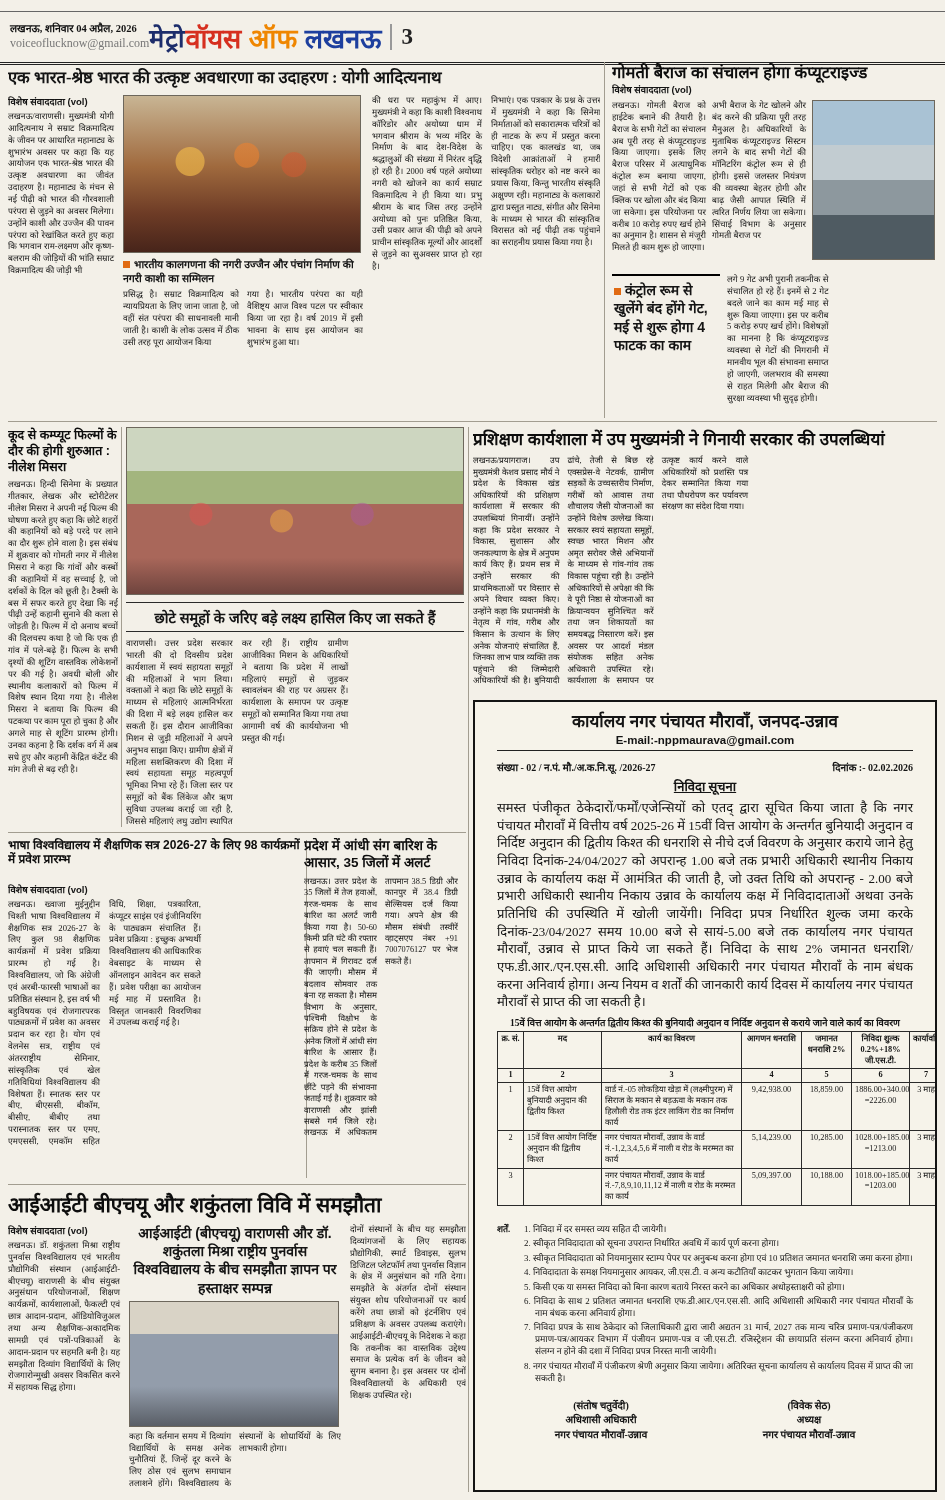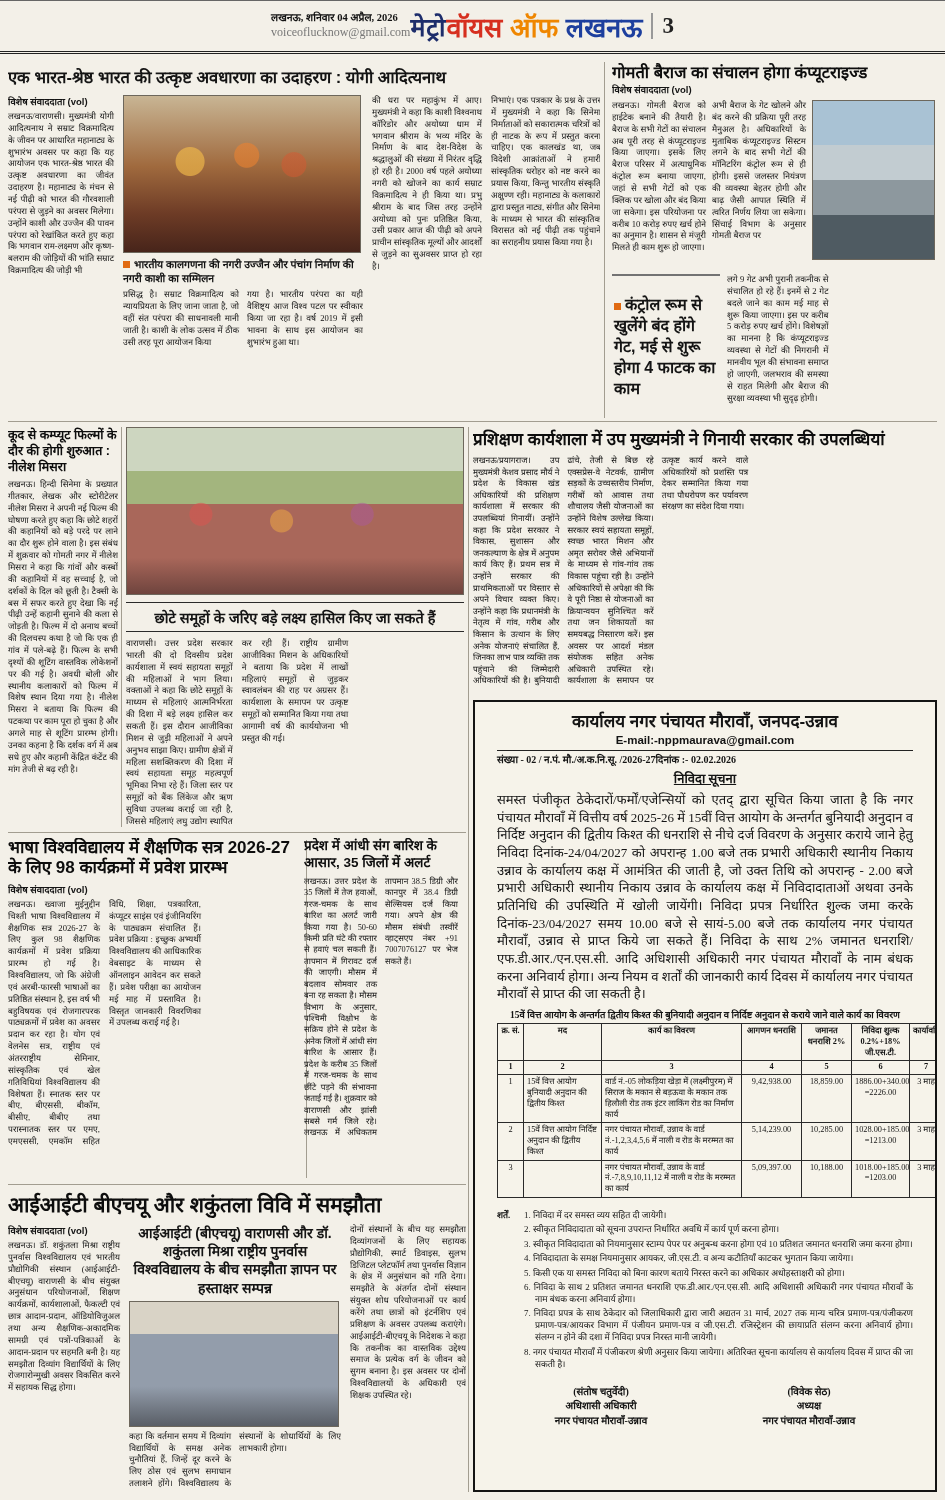--- a/index.html
+++ b/index.html
@@ -1,44 +1,44 @@
 <!DOCTYPE html>
 <html><head>
 <meta charset="utf-8">
 <style>
   * { margin:0; padding:0; box-sizing:border-box; }
   html,body { background:#cfccc3; }
   .page { position:relative; width:945px; height:1500px; margin:0 auto; background:#f3f0e8;
           font-family:"Liberation Serif", serif; color:#141414; overflow:hidden; }
 
   
-  .masthead { position:absolute; left:0; top:0; width:945px; height:54px;
+  .masthead { position:absolute; left:0; top:11px; width:945px; height:54px;
               border-top:1px solid #666; border-bottom:3px double #222;
-              display:flex; align-items:center; justify-content:center; padding:0 10px; }
+              display:flex; align-items:center; justify-content:flex-start; padding:0 10px; }
   .mh-left { font-size:10.5px; font-weight:bold; line-height:1.3; }
   .mh-contact { font-size:12px; color:#777; font-weight:normal; }
   .mh-section { font-size:25px; font-weight:bold; color:#1d2d6b; font-family:"Liberation Sans", sans-serif; letter-spacing:1px; }
   .mh-right { display:flex; align-items:center; gap:9px; }
   .mh-paper { font-size:27px; font-weight:bold; font-family:"Liberation Sans", sans-serif; white-space:nowrap; }
   .w1 { color:#d62f1f; } .w2 { color:#ef8600; } .w3 { color:#1d3f9e; }
   .mh-pageno { font-size:23px; font-weight:bold; color:#222; border-left:2px solid #999; padding-left:9px; }
 
   
   .block { position:absolute; overflow:hidden; }
   .hl { font-family:"Liberation Sans", sans-serif; font-weight:bold; color:#0d0d0d; }
   .byline { font-size:9.5px; font-weight:bold; font-family:"Liberation Sans", sans-serif; margin-bottom:3px; }
   .bt { font-size:8.6px; line-height:1.38; text-align:justify; }
   .photo { background:#999; border:1px solid #6d675c; }
   .vdiv { position:absolute; width:1px; background:#a29d90; }
   .hdiv { position:absolute; height:1px; background:#a29d90; }
   .colflow { column-fill:auto; overflow:hidden; }
 
   
   .main-head { font-size:33px; line-height:1.06; }
-  .main-sub { font-size:16.5px; font-weight:bold; font-family:Liberation Sans, sans-serif; margin-top:5px; }
+  .main-sub { font-size:16.5px; font-weight:bold; font-family:Liberation Serif, serif; margin-top:5px; }
   .main-row { display:flex; gap:9px; margin-top:7px; height:292px; overflow:hidden; }
   .m-col1 { width:106px; flex:none; }
   .m-mid { width:240px; flex:none; }
   .m-photo { width:238px; height:158px;
      background: radial-gradient(circle at 28% 42%, rgba(242,186,74,.65) 0 14px, rgba(0,0,0,0) 15px),
                  radial-gradient(circle at 52% 38%, rgba(235,130,48,.6) 0 12px, rgba(0,0,0,0) 13px),
                  radial-gradient(circle at 72% 44%, rgba(210,90,50,.55) 0 12px, rgba(0,0,0,0) 13px),
                  linear-gradient(180deg,#c8b594 0%, #a06a3e 45%, #6e3c26 75%, #47241a 100%); }
   .m-boxhead { font-size:10.5px; font-weight:bold; font-family:"Liberation Sans", sans-serif; line-height:1.3; margin:5px 0 4px; }
   .m-boxhead .sq { display:inline-block; width:7px; height:7px; background:#e06a12; margin-right:4px; }
@@ -47,22 +47,22 @@
   .m-col45 { width:110px; flex:none; }
 
   
   .g-head { font-size:16.5px; white-space:nowrap; }
   .g-row1 { display:flex; gap:6px; margin-top:4px; height:168px; overflow:hidden; }
   .g-cola { width:94px; flex:none; }
   .g-colb { width:94px; flex:none; }
   .g-photo { width:123px; height:160px; flex:none;
      background: linear-gradient(180deg,#a9c2d4 0 28%, #c2ccd1 28% 50%, #8d989e 50% 72%, #4f5b62 72% 100%); }
   .g-row2 { display:flex; gap:7px; margin-top:6px; height:158px; overflow:hidden; }
-  .g-box { width:108px; flex:none; border-top:2px solid #737373; border-bottom:2px solid #222;
-           padding:18px 2px; font-size:16px; font-weight:bold; line-height:1.32;
+  .g-box { width:108px; flex:none; border-top:2px solid #000000; border-bottom:2px solid #222;
+           padding:5px 2px; font-size:14px; font-weight:bold; line-height:1.32;
            font-family:"Liberation Sans", sans-serif; }
   .g-box .sq { display:inline-block; width:7px; height:7px; background:#e06a12; margin-right:4px; }
   .g-col3 { flex:1; columns:2; column-gap:7px; }
 
   
   .n-head { font-size:12.5px; line-height:1.28; margin-bottom:4px; }
 
   
   .s-photo { width:338px; height:168px;
      background: radial-gradient(circle at 22% 52%, rgba(214,86,80,.6) 0 11px, rgba(0,0,0,0) 12px),
@@ -75,37 +75,37 @@
 
   
   .tr-head { font-size:17px; white-space:nowrap; margin-bottom:5px; }
   .tr-cols { columns:5; column-gap:8px; height:238px; font-size:8.4px; }
 
   
   .tender { border:2px solid #141414; background:#f6f3ea; padding:7px 22px; }
   .t-title { text-align:center; font-weight:bold; font-size:17px; font-family:"Liberation Sans", sans-serif; }
   .t-email { text-align:center; font-weight:bold; font-size:11.5px; padding:2px 0 4px;
              border-bottom:1.5px solid #222; font-family:"Liberation Sans", sans-serif; }
-  .t-meta { display:flex; justify-content:flex-start; font-size:10px; font-weight:bold; margin-top:1px; }
+  .t-meta { display:flex; justify-content:space-between; font-size:10px; font-weight:bold; margin-top:9px; }
   .t-nh { text-align:center; font-size:13px; font-weight:bold; text-decoration:underline; margin:3px 0 4px; }
   .t-body { font-size:13px; line-height:1.36; text-align:justify; }
   .t-tbltitle { text-align:center; font-weight:bold; font-size:9.5px; margin:5px 0 2px; }
   table.t { width:100%; border-collapse:collapse; font-size:8.3px; table-layout:fixed; }
   .t th, .t td { border:1px solid #2a2a2a; padding:2px 3px; vertical-align:top; line-height:1.3; }
   .t th { text-align:center; font-weight:bold; }
   .t .num { text-align:center; font-weight:bold; padding:1px; }
   .t .ctr { text-align:center; }
-  .t-conds { position:relative; margin-top:12px; padding-left:27px; font-size:8.9px; line-height:1.34; }
+  .t-conds { position:relative; margin-top:18px; padding-left:27px; font-size:8.9px; line-height:1.34; }
   .t-conds .lbl { position:absolute; left:0; top:0; font-weight:bold; }
   .cond { text-indent:-11px; padding-left:11px; margin-bottom:2.5px; text-align:justify; }
   .t-sign { display:flex; margin-top:14px; }
   .sig { width:50%; text-align:center; font-size:10px; font-weight:bold; line-height:1.45; }
 
   
-  .b-head { font-size:17px; line-height:1.2; margin-bottom:4px; }
+  .b-head { font-size:12px; line-height:1.2; margin-bottom:16px; }
   .b-cols { columns:3; column-gap:9px; height:252px; }
   .we-head { font-size:13.5px; line-height:1.25; margin-bottom:4px; }
   .we-cols { columns:2; column-gap:8px; height:266px; font-size:8.3px; }
 
   
   .i-head { font-size:21px; white-space:nowrap; margin-bottom:6px; }
   .i-row { display:flex; gap:9px; height:266px; overflow:hidden; }
   .i-cola { width:112px; flex:none; }
   .i-subhead { font-size:14px; font-weight:bold; font-family:"Liberation Sans", sans-serif; line-height:1.3; margin-bottom:4px; }
   .i-colb { width:212px; flex:none; }

